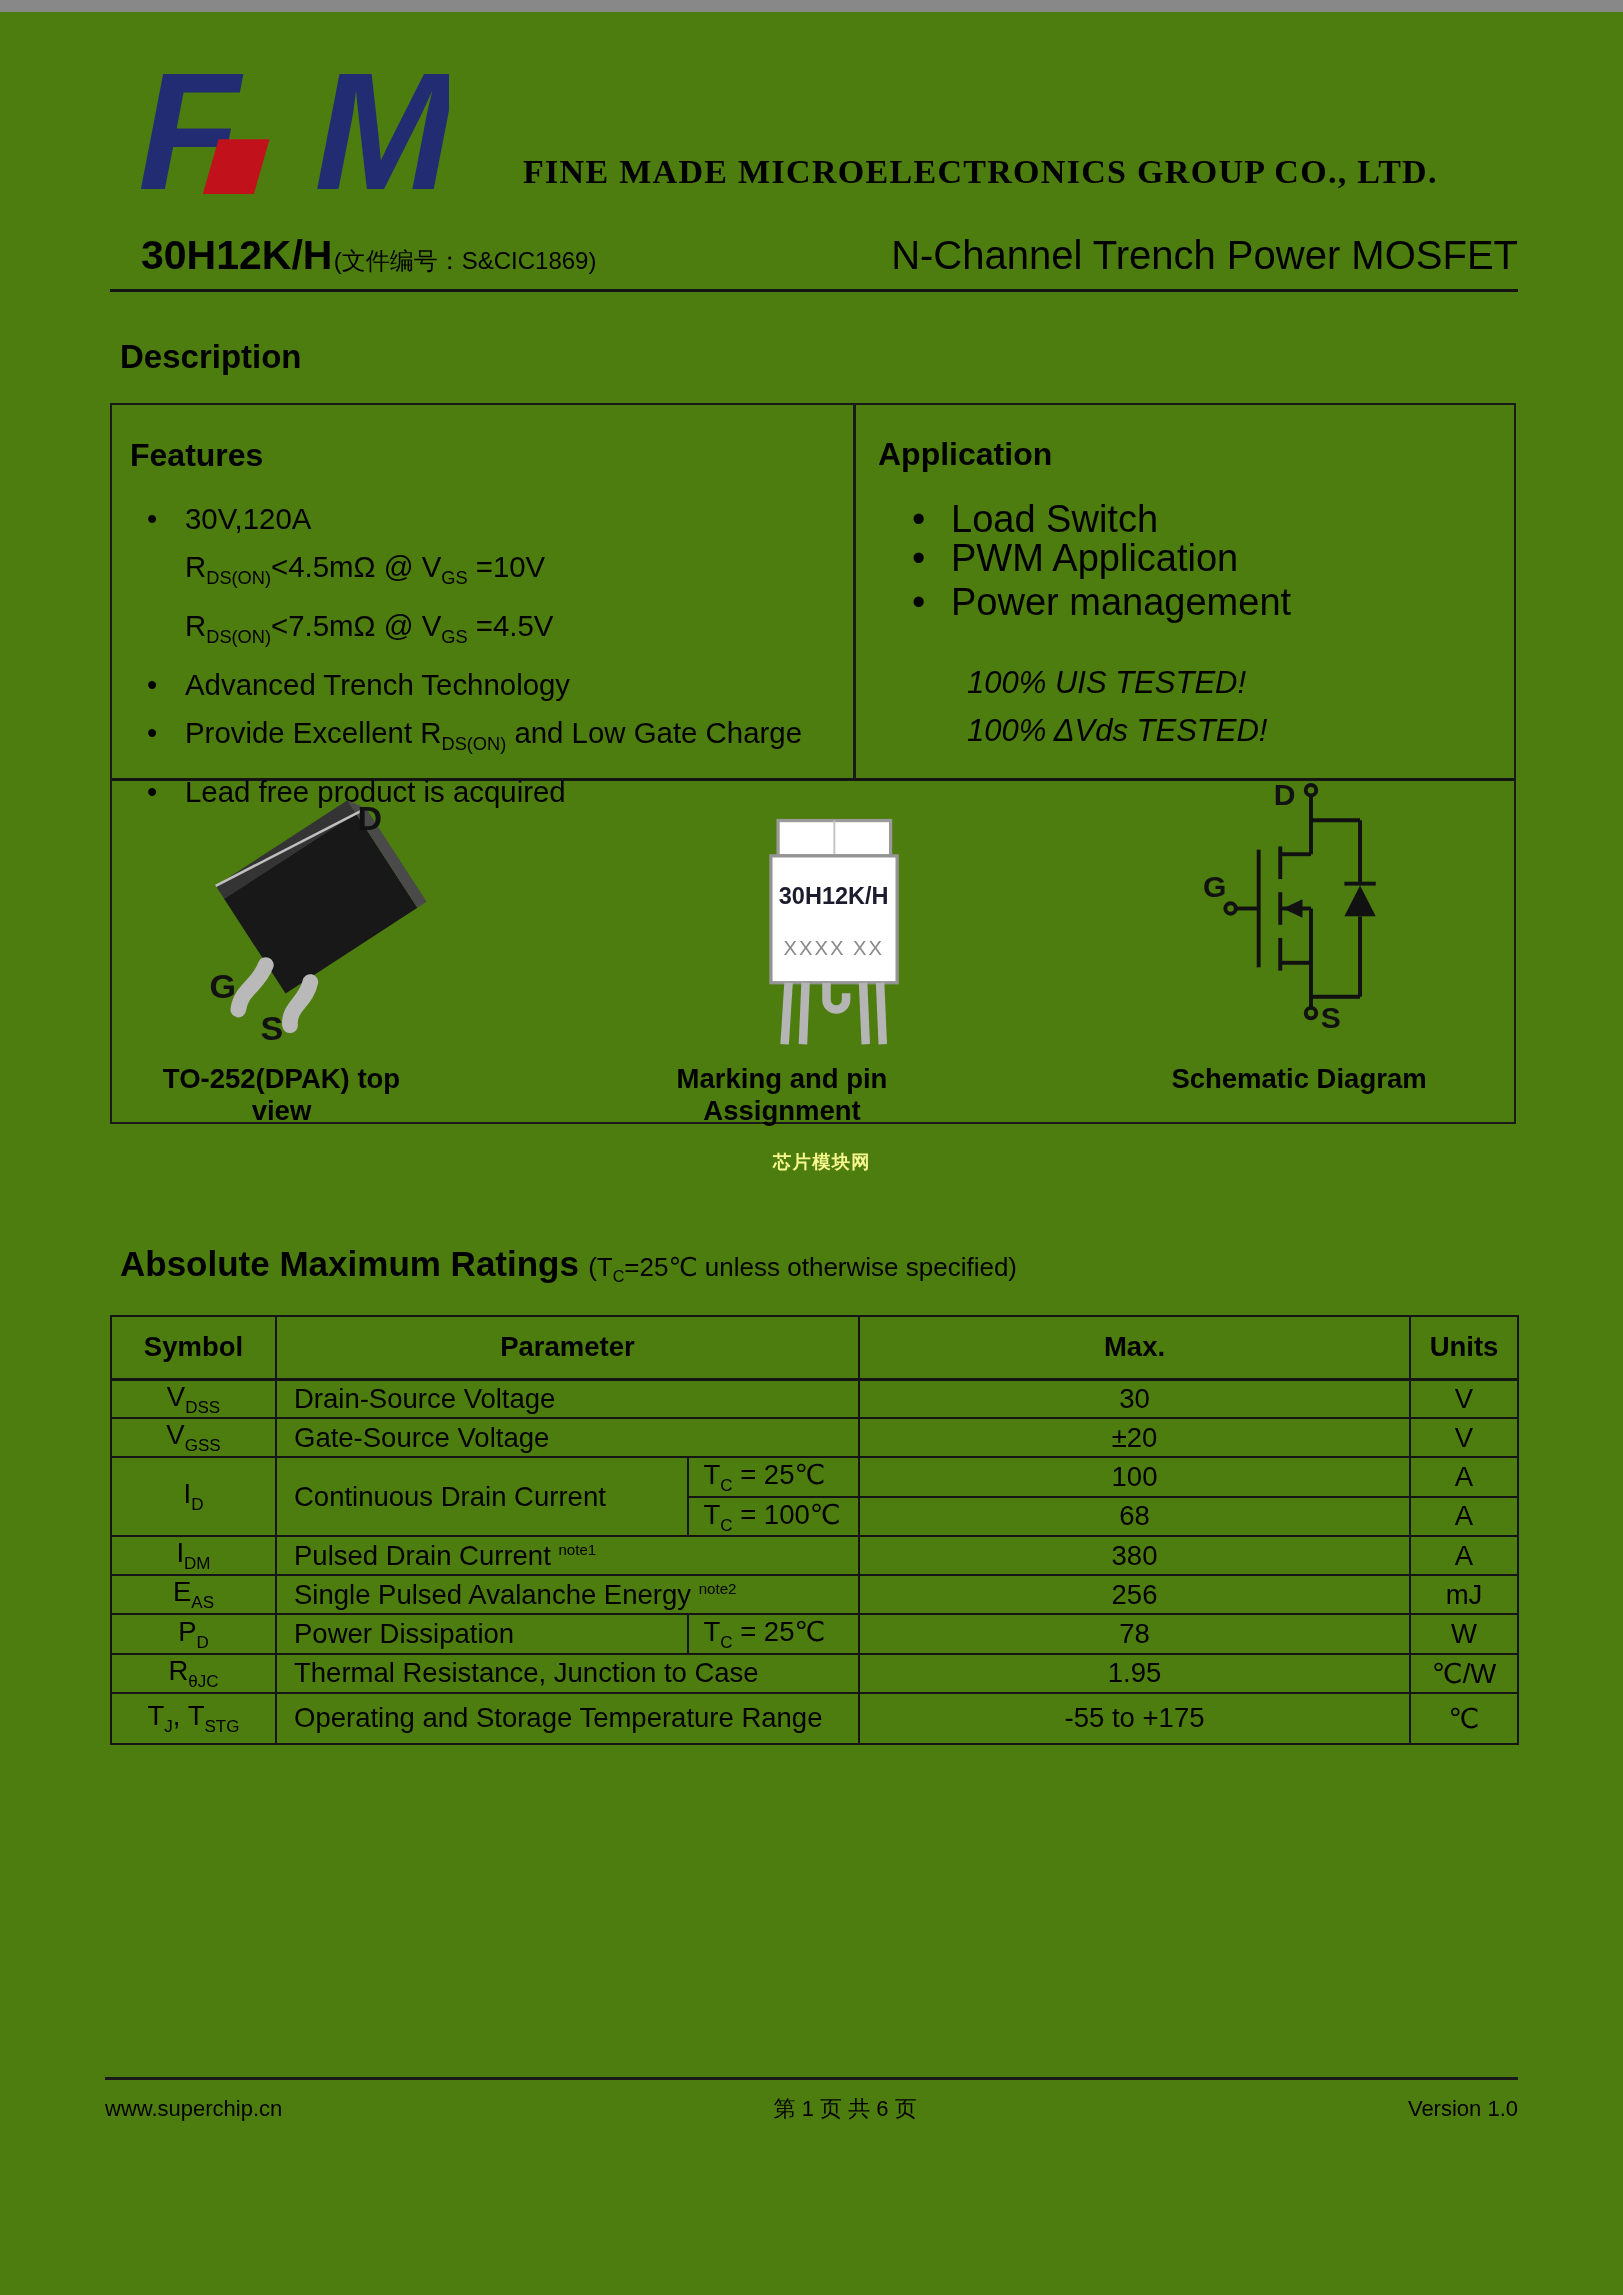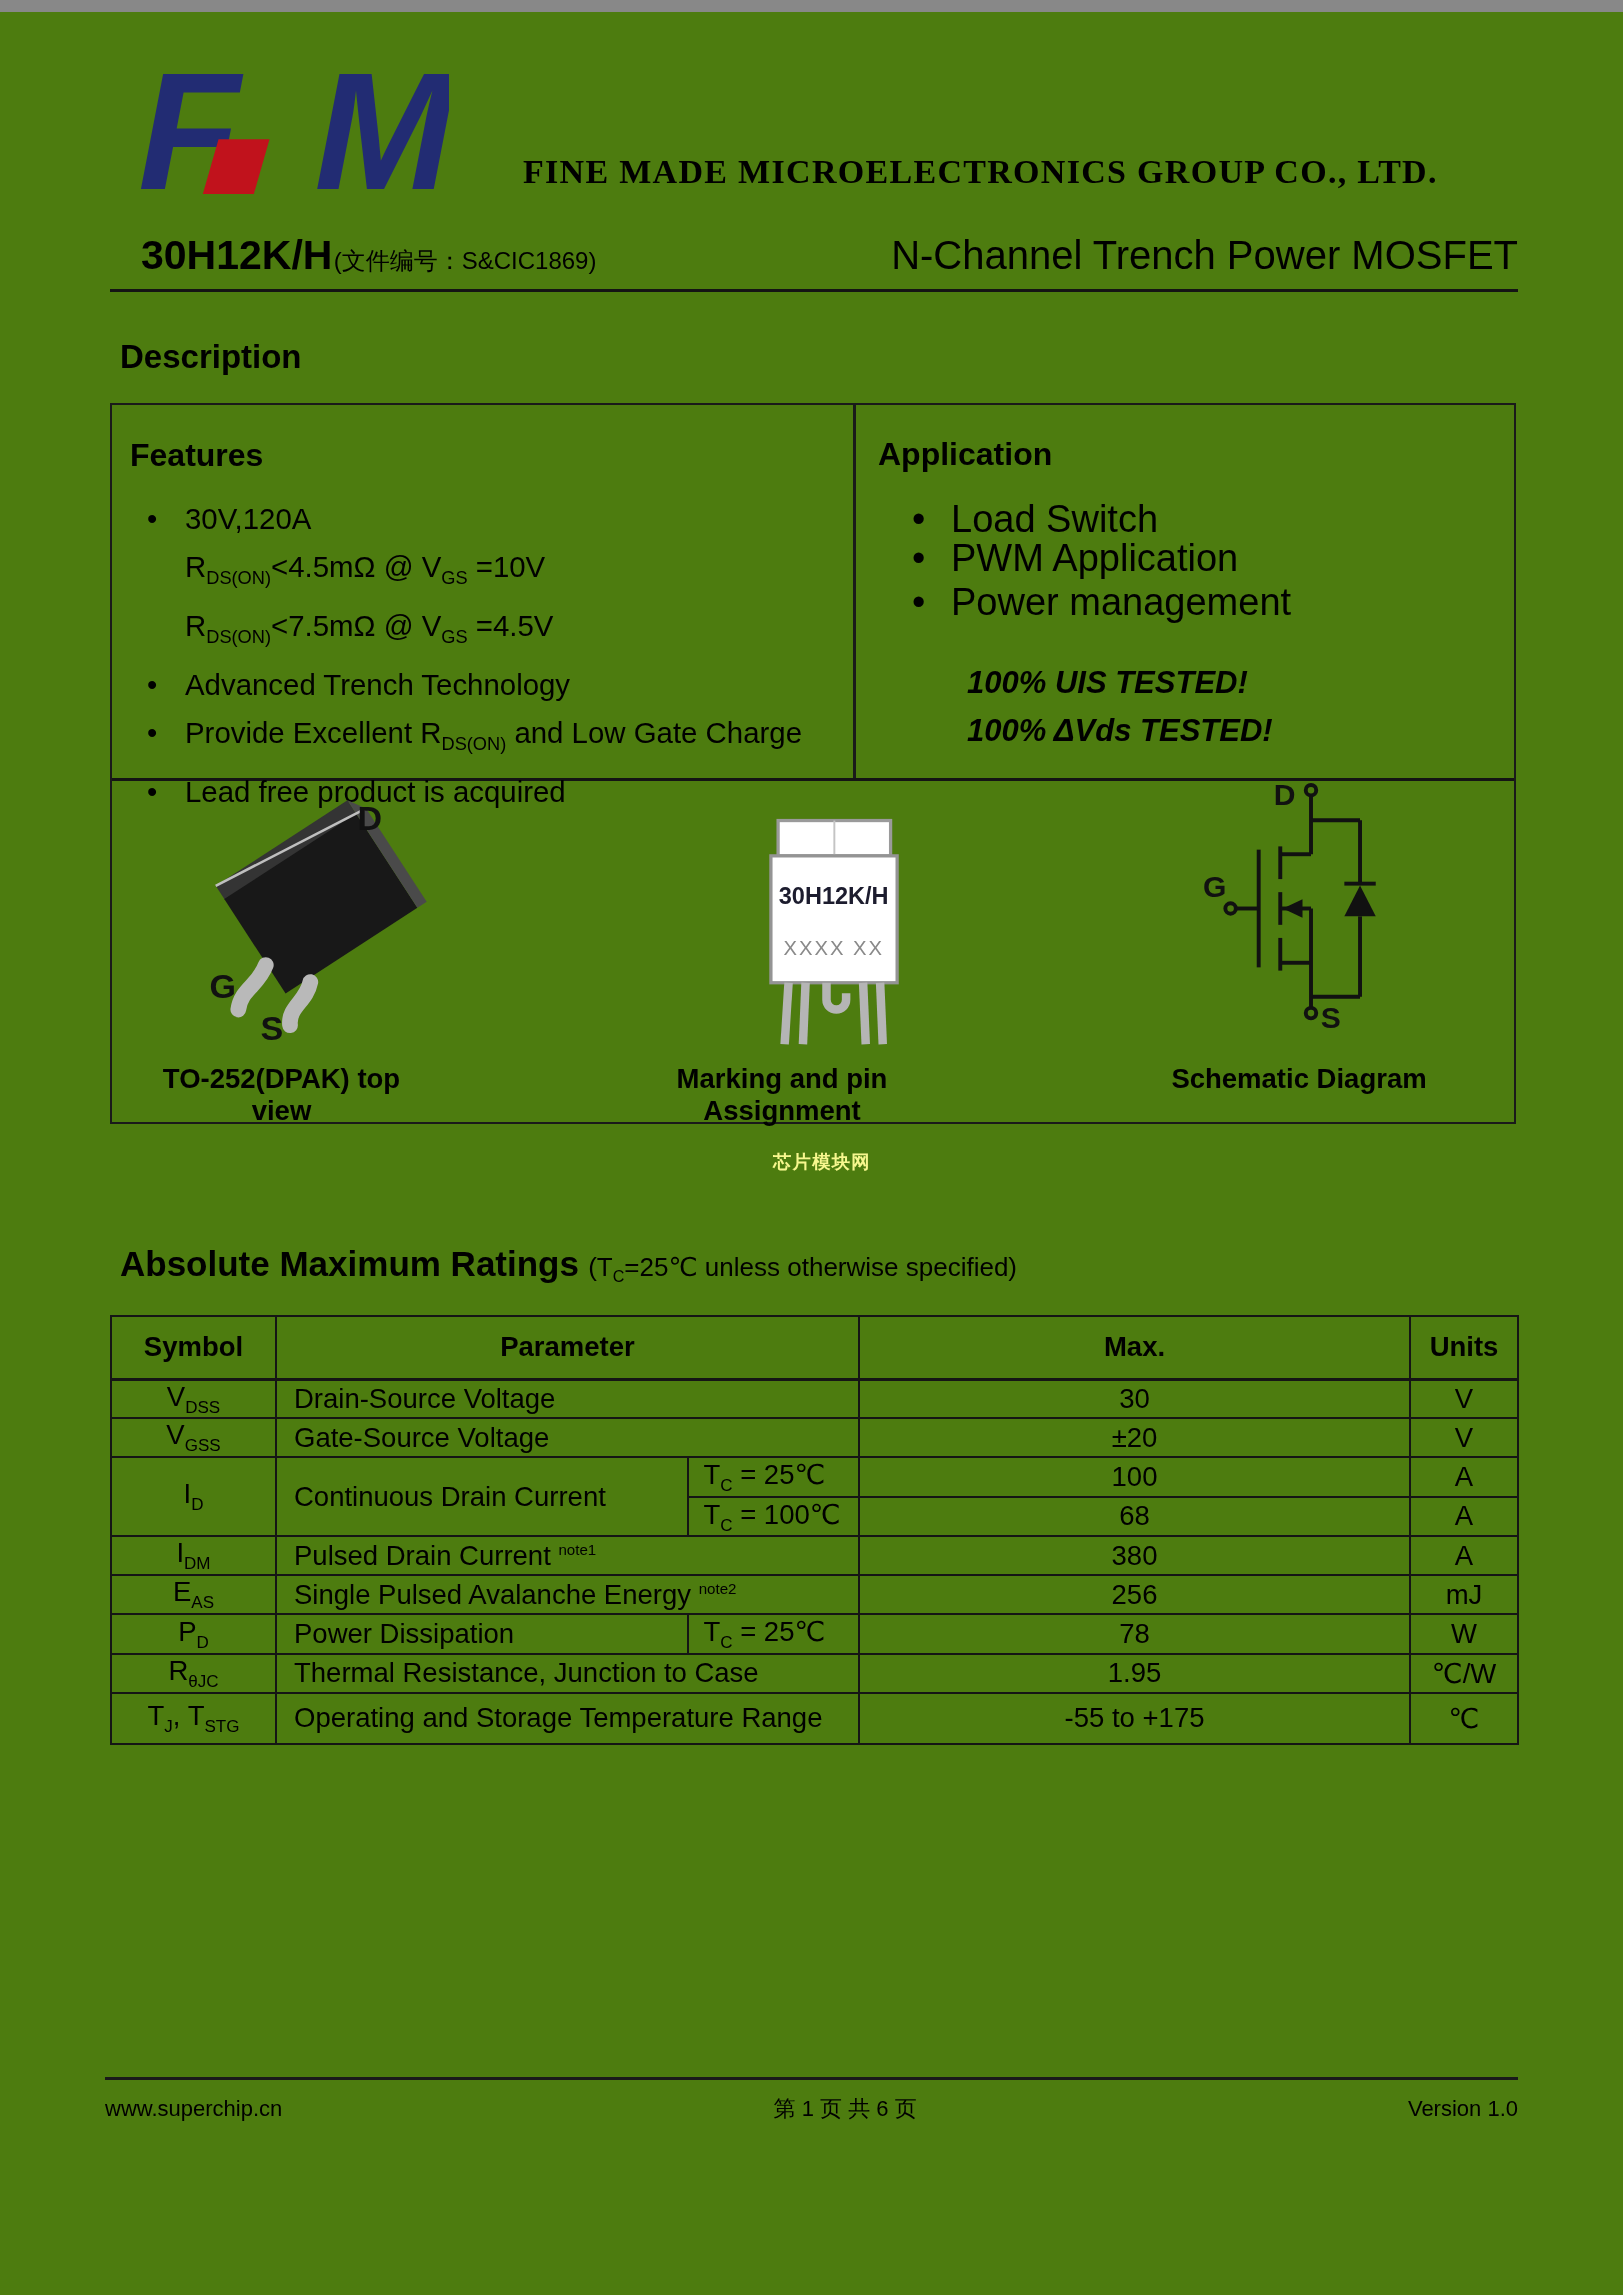--- a/index.html
+++ b/index.html
@@ -50,21 +50,21 @@
   .feat-line{display:flex;}
   .feat-line .dot{width:38px;flex:0 0 38px;}
   .feat-line .dot::before{content:"•";}
   .feat-line.ind{padding-left:38px;}
   .app-title{position:absolute;left:878px;top:424px;font-size:32px;font-weight:700;}
   .app-list{position:absolute;left:912px;top:488px;font-size:38px;line-height:39px;}
   .app-item{display:flex;}
   .app-item .dot{width:39px;flex:0 0 39px;}
   .app-item .dot::before{content:"•";}
   .app-item.gap{margin-top:5.2px;}
-  .tested{position:absolute;left:967px;top:647px;font-size:31px;font-style:italic;line-height:48px;font-weight:bold;}
+  .tested{position:absolute;left:967px;top:647px;font-size:31px;font-style:italic;line-height:48px;}
   
   .pkg-svg{position:absolute;left:182px;top:784px;width:275px;height:249px;}
   .mark-svg{position:absolute;left:753px;top:802px;width:164px;height:242px;}
   .sch-svg{position:absolute;left:1203px;top:769px;width:216px;height:255px;}
   .caption{position:absolute;top:1051px;font-size:27.5px;font-weight:700;text-align:center;}
   .cap-pkg{left:144px;width:275px;}
   .cap-mark{left:612px;width:340px;}
   .cap-sch{left:1155px;width:288px;}
   .watermark{position:absolute;left:773px;top:1137px;font-size:18.3px;font-weight:700;color:var(--watermark);letter-spacing:1.3px;}
   

